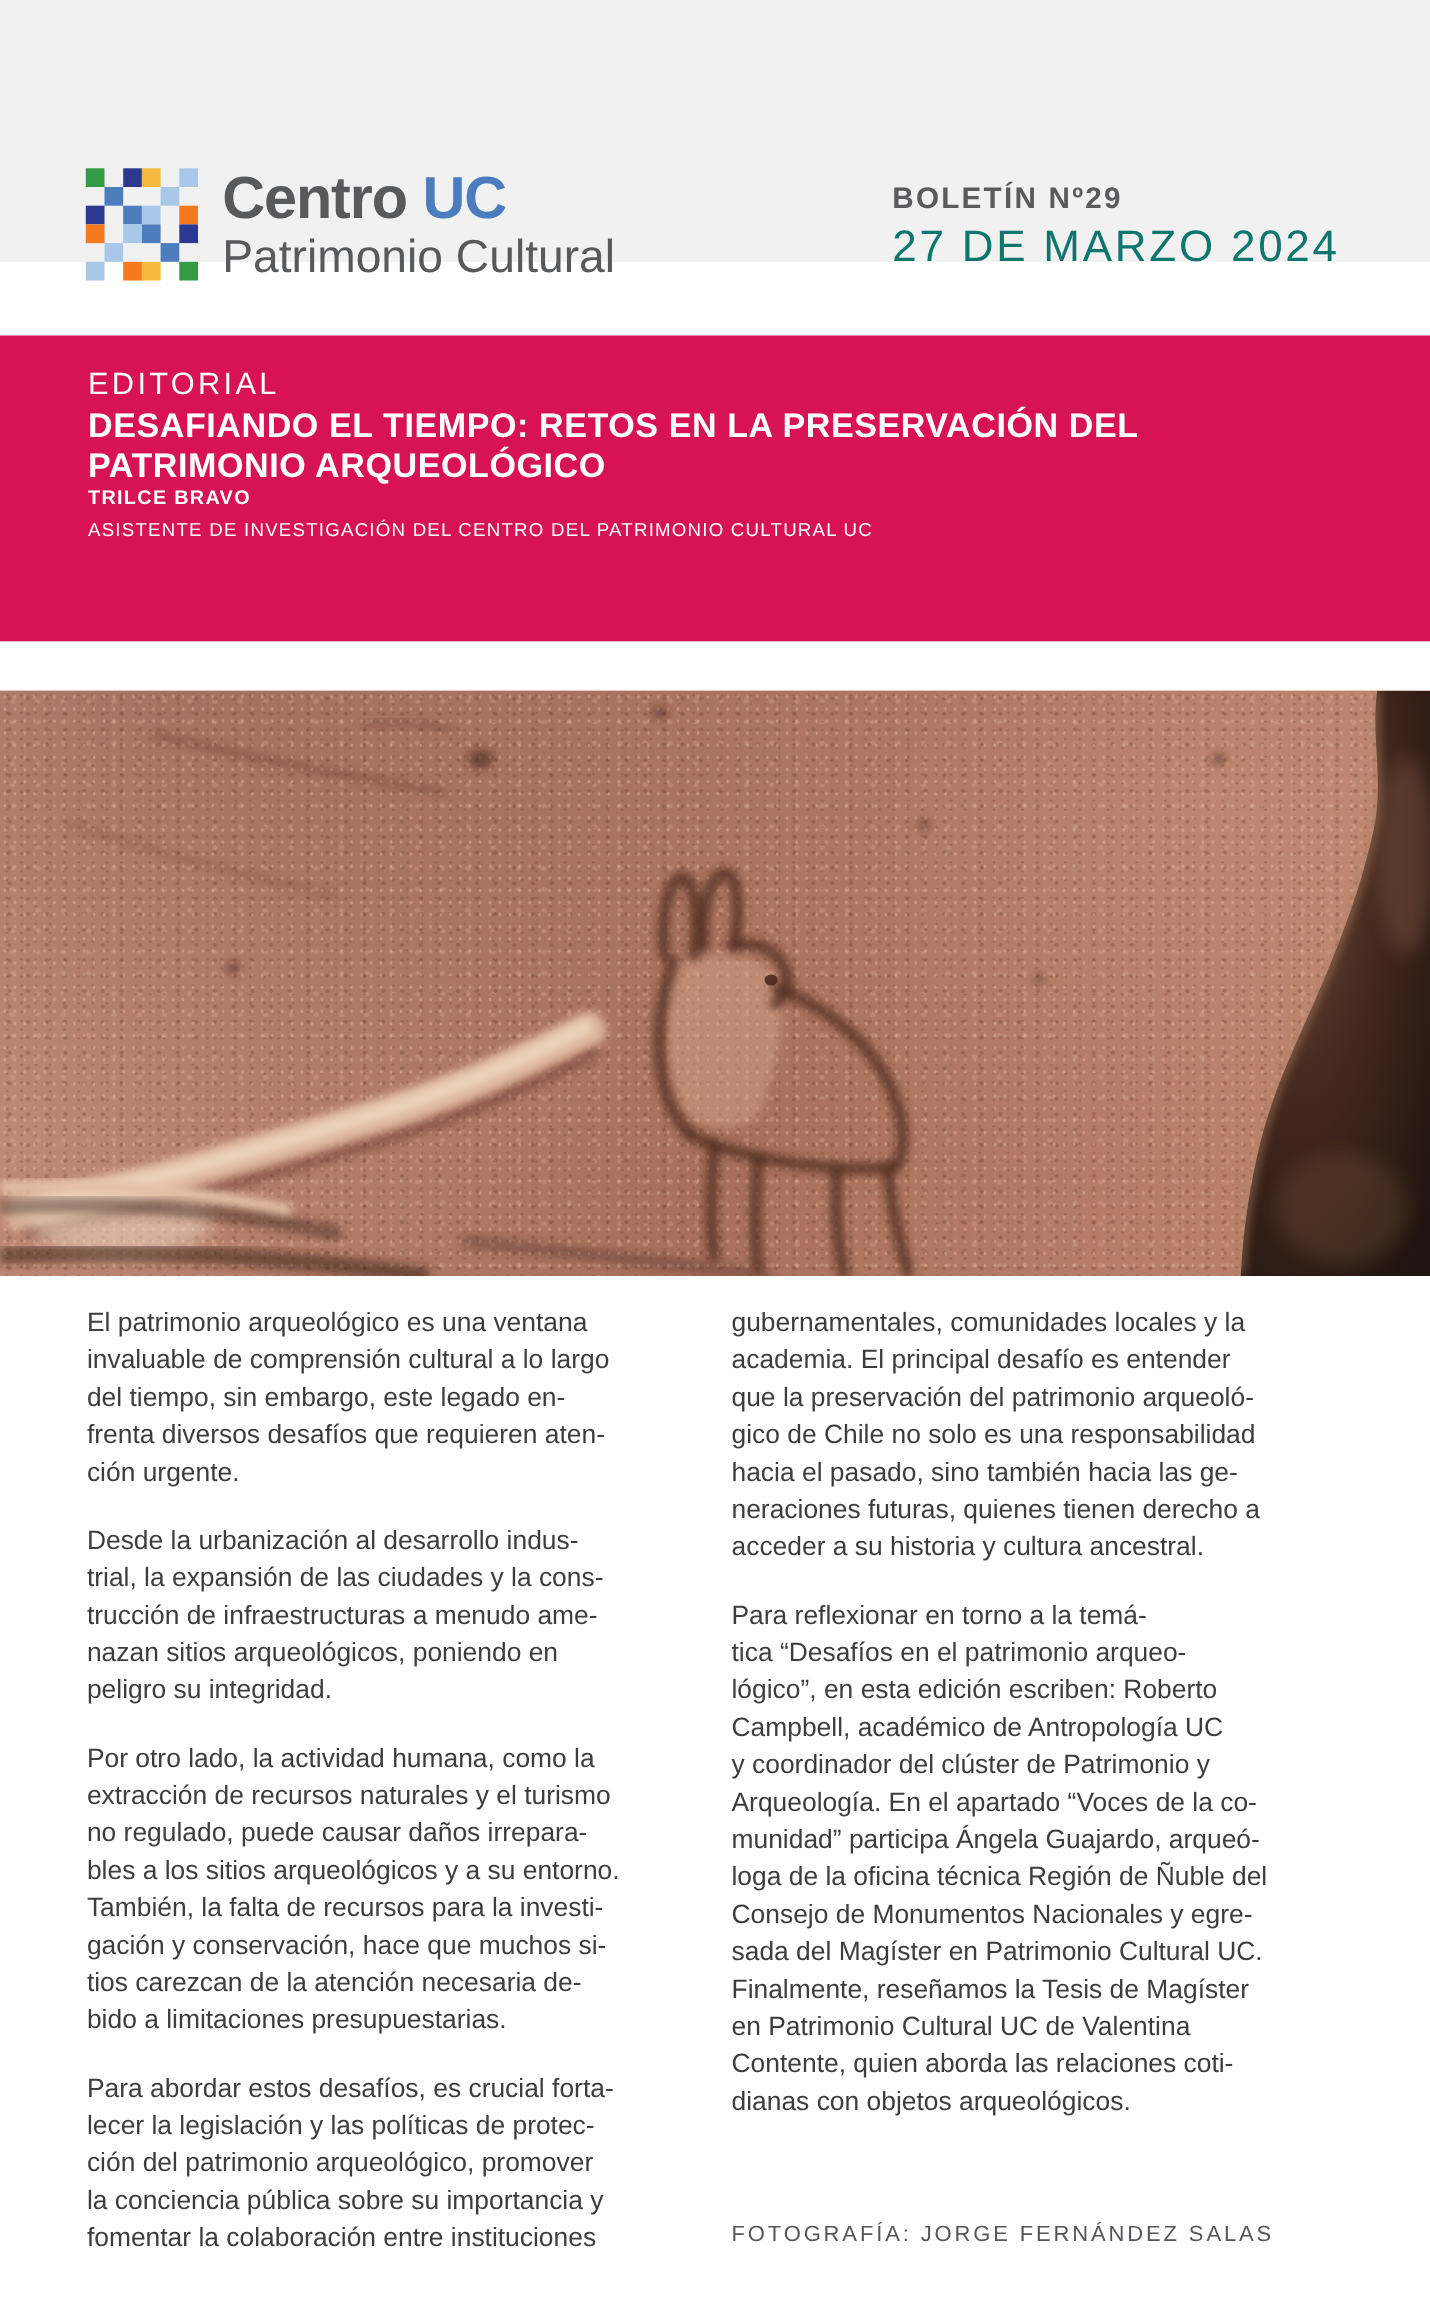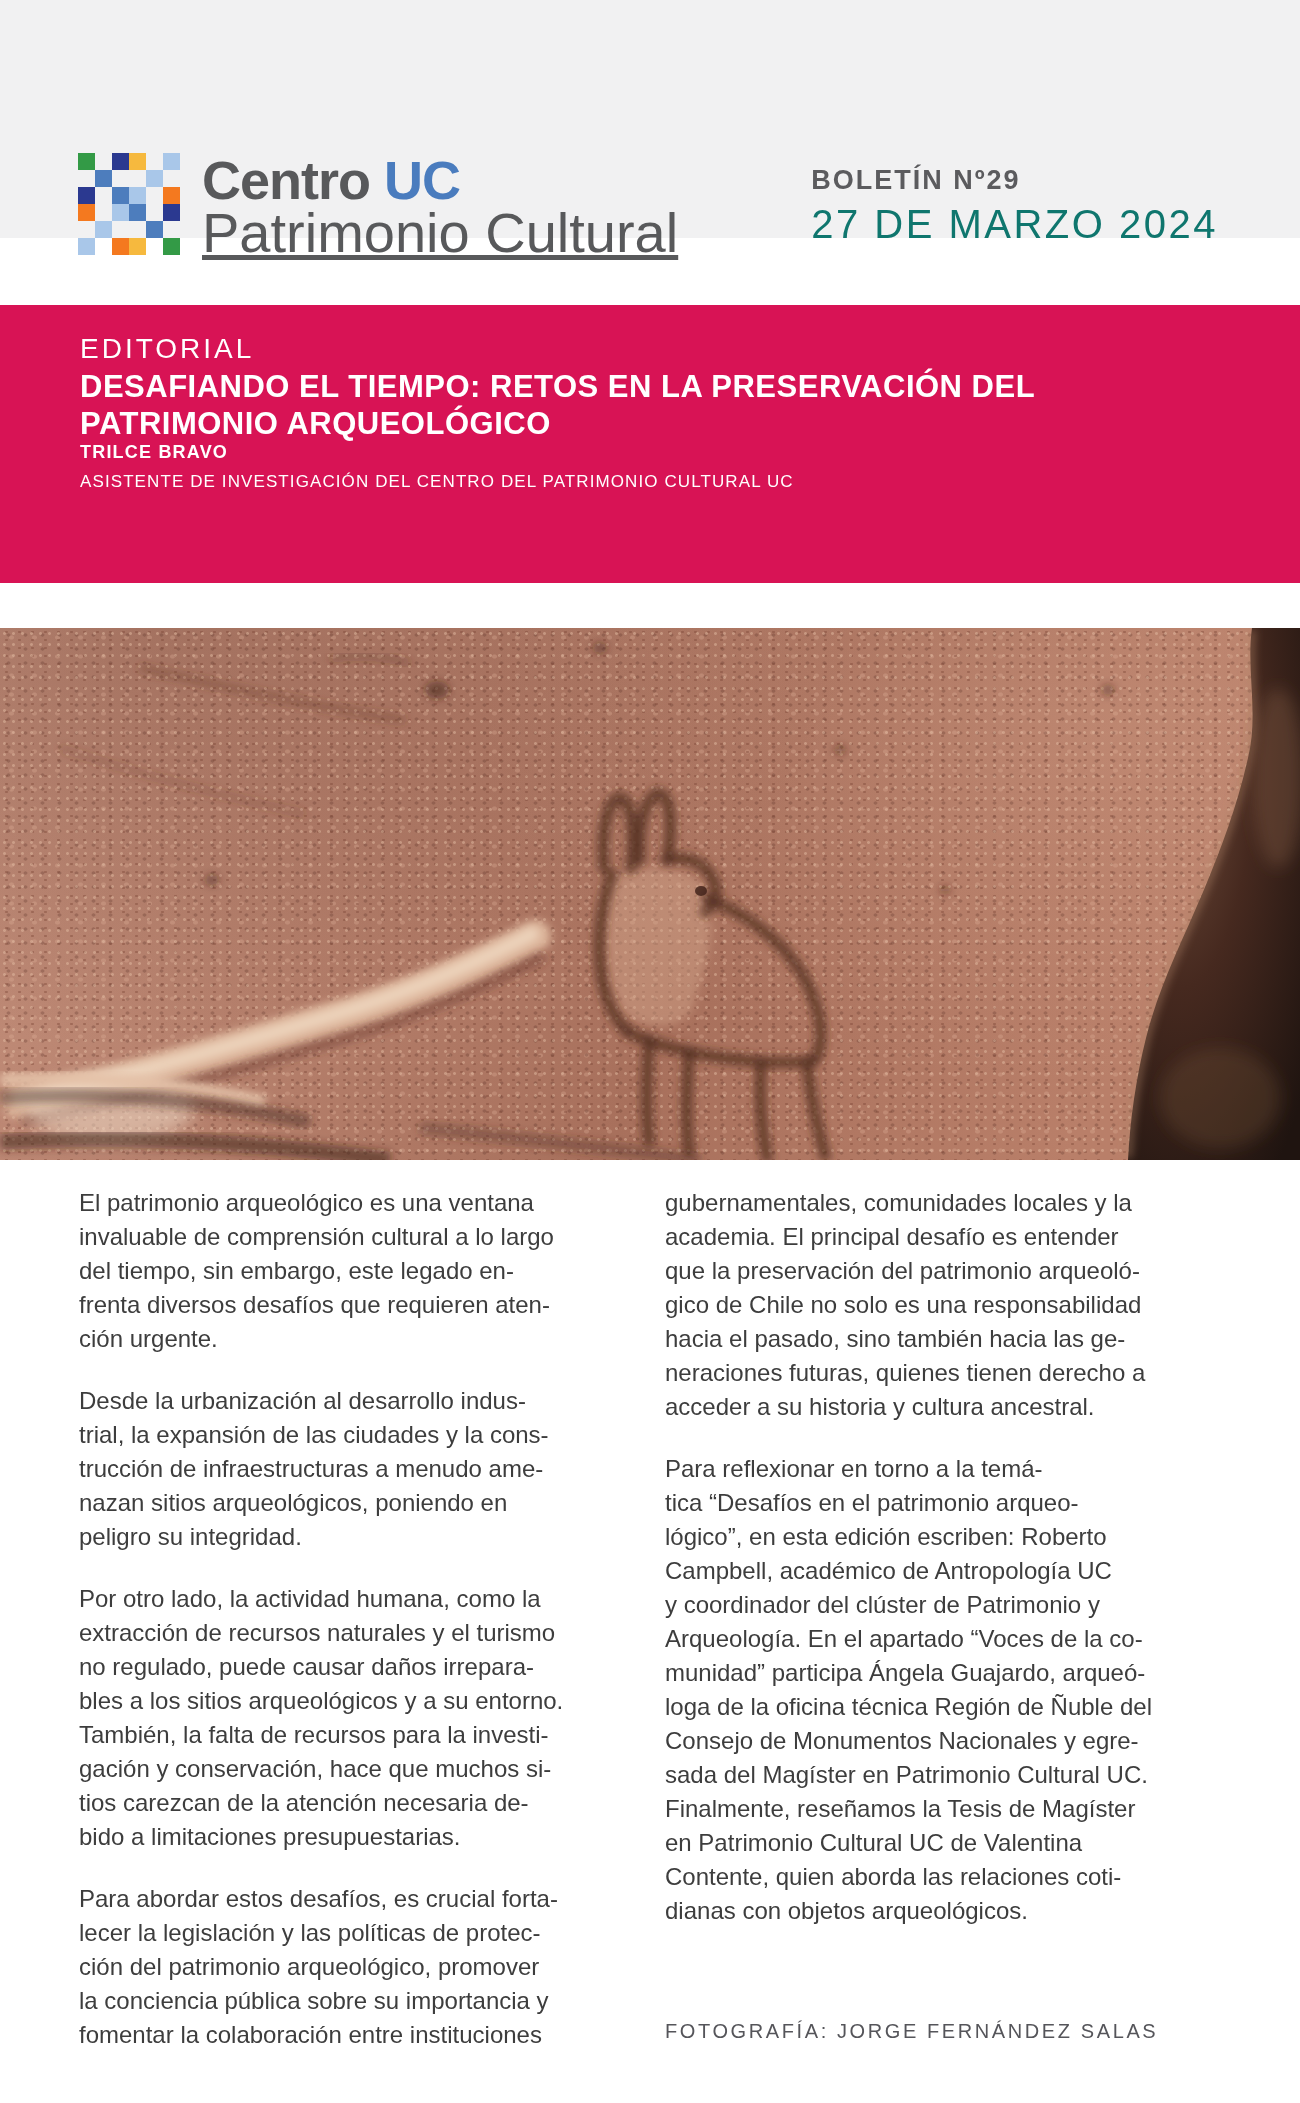--- a/index.html
+++ b/index.html
@@ -7,21 +7,21 @@
   body { font-family: "Liberation Sans", sans-serif; }
   .page { position: relative; width: 1300px; height: 2103px; background:#ffffff; overflow:hidden; }
 
   
   .header { position:absolute; left:0; top:0; width:1300px; height:238px; background:#f1f1f2; }
   .logo { position:absolute; left:78px; top:152px; display:flex; align-items:center; }
   .mosaic { width:102px; height:102px; display:grid; grid-template-columns:repeat(6,17px); grid-template-rows:repeat(6,17px); }
   .logo-text { margin-left:22px; }
   .brand-line { font-size:54px; font-weight:bold; color:#58595b; letter-spacing:-1px; line-height:56px; }
   .brand-line .uc { color:#4a7cbe; }
-  .brand-sub { font-size:56px; color:#58595b; line-height:46px; margin-top:2px; letter-spacing:0px;text-decoration:underline; }
+  .brand-sub { font-size:42px; color:#58595b; line-height:46px; margin-top:2px; letter-spacing:0px; }
   .issue { position:absolute; right:82px; top:165px; text-align:left; color:#5b5b5e; }
   .issue-no { font-size:27px; font-weight:bold; letter-spacing:2px; }
   .issue-date { font-size:40px; letter-spacing:2.5px; margin-top:6px; color:#0f766e; }
 
   
   .banner { position:absolute; left:0; top:305px; width:1300px; height:278px; background:#d81355; color:#ffffff; padding:28px 80px 0 80px; }
   .banner-label { font-size:28px; letter-spacing:3px; font-weight:400; }
   .banner-title { margin-top:3px; font-size:31px; font-weight:bold; letter-spacing:0.5px; line-height:37px; white-space:pre-line; }
   .banner-author { }
   .author-name { font-size:18px; font-weight:bold; letter-spacing:1.2px; }

